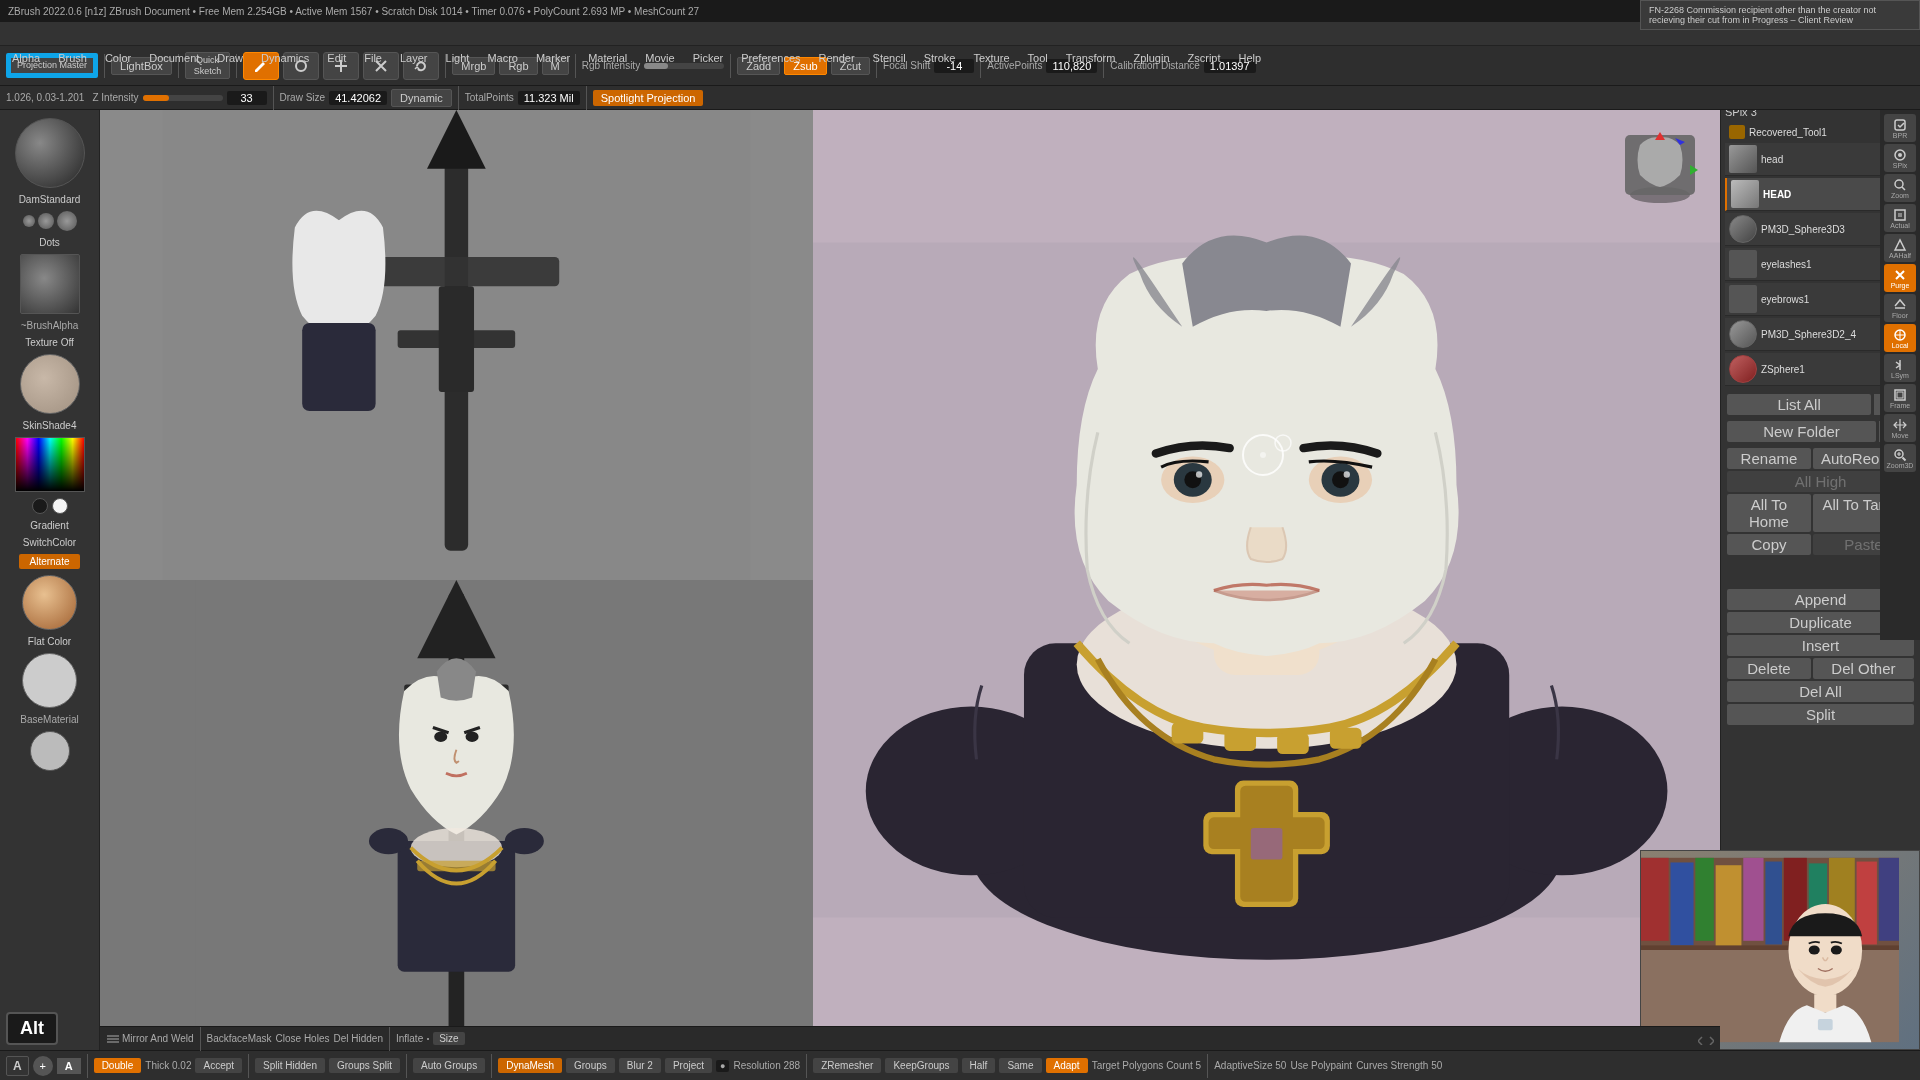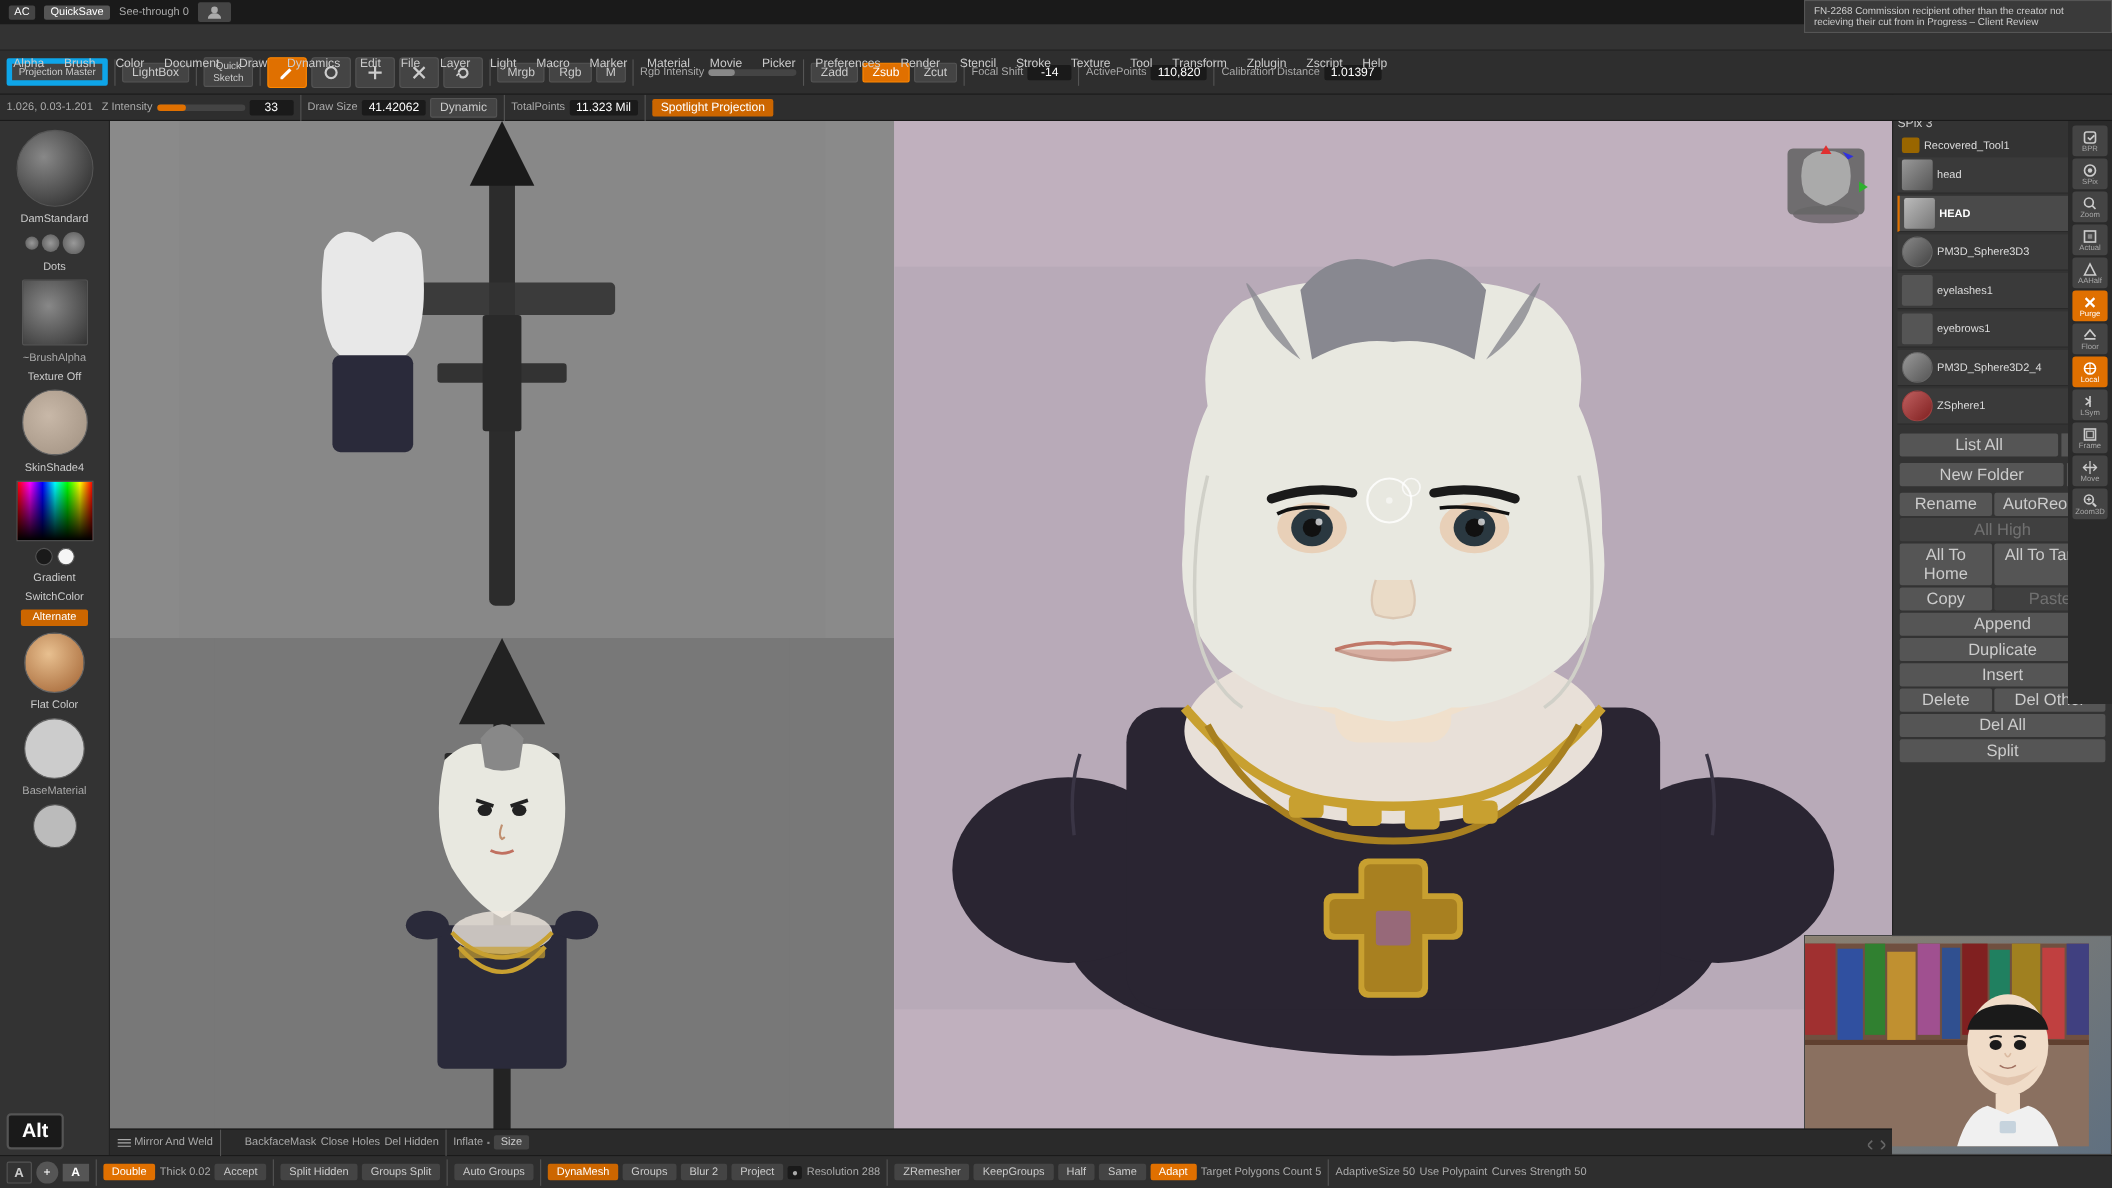--- a/index.html
+++ b/index.html
@@ -537,20 +537,21 @@
       border: 1px solid #555;
     }
     .tb-icon.active { background: #e07000; border-color: #ff8800; }
     .tb-icon svg { width: 16px; height: 16px; fill: #ccc; }
 
   </style>
 </head>
 <body>
 
 <div id="title-bar">
+  <span class="title-text">ZBrush 2022.0.6 [n1z]   ZBrush Document   • Free Mem 2.254GB • Active Mem 1567 • Scratch Disk 1014 • Timer 0.076 • PolyCount 2.693 MP • MeshCount 27</span>
   <div class="title-right">
     <span class="ac-btn">AC</span>
     <span class="quicksave-btn">QuickSave</span>
     <span style="font-size:10px;color:#aaa;">See-through 0</span>
     <div style="width:30px;height:18px;background:#444;border-radius:2px;display:flex;align-items:center;justify-content:center;">
       <svg width="14" height="14" viewBox="0 0 14 14" fill="#aaa">
           <circle cx="7" cy="5" r="3"></circle>
           <path d="M1 13c0-3.3 2.7-5 6-5s6 1.7 6 5"></path>
         </svg>
     </div>
@@ -988,21 +989,21 @@
   </div>
 
   <div style="display:grid;grid-template-columns:1fr 1fr;gap:2px;padding:2px;">
     <span class="rp-btn">Rename</span>
     <span class="rp-btn">AutoReorder</span>
     <span class="rp-btn" style="grid-column:span 2;opacity:0.4;">All High</span>
     <span class="rp-btn">All To Home</span>
     <span class="rp-btn">All To Target</span>
     <span class="rp-btn">Copy</span>
     <span class="rp-btn" style="opacity:0.4;">Paste</span>
-    <span class="rp-btn" style="grid-column:span 2;">Append</span>
+    <span class="rp-btn" style="grid-column:span 2;margin-top:32px;">Append</span>
     <span class="rp-btn" style="grid-column:span 2;">Duplicate</span>
     <span class="rp-btn" style="grid-column:span 2;">Insert</span>
     <span class="rp-btn">Delete</span>
     <span class="rp-btn">Del Other</span>
     <span class="rp-btn" style="grid-column:span 2;">Del All</span>
     <span class="rp-btn" style="grid-column:span 2;">Split</span>
   </div>
 </div>
 
 <div id="icon-strip">
@@ -1174,21 +1175,21 @@
 </div>
 
 <div style="position:absolute;bottom:30px;left:100px;right:200px;height:24px;background:#2a2a2a;display:flex;align-items:center;gap:4px;padding:0 6px;border-top:1px solid #1a1a1a;z-index:95;">
   <div style="display:flex;align-items:center;gap:2px;">
     <svg width="14" height="8" viewBox="0 0 14 8">
         <path d="M1 1h12M1 4h12M1 7h12" stroke="#aaa" stroke-width="1"></path>
       </svg>
     <span style="font-size:10px;color:#aaa;">Mirror And Weld</span>
   </div>
   <div class="toolbar-separator"></div>
-  <span style="font-size:10px;color:#aaa;margin-left:16px;">BackfaceMask</span>
+  <span style="font-size:10px;color:#aaa;">BackfaceMask</span>
   <span style="font-size:10px;color:#aaa;">Close Holes</span>
   <span style="font-size:10px;color:#aaa;">Del Hidden</span>
   <div class="toolbar-separator"></div>
   <span style="font-size:10px;color:#aaa;">Inflate</span>
   <div style="width:2px;height:2px;background:#888;"></div>
   <div style="background:#444;color:#ccc;padding:1px 6px;font-size:10px;border-radius:2px;">Size</div>
   <div style="flex:1;"></div>
   <svg width="16" height="12" viewBox="0 0 16 12">
       <path d="M0 0h16v12H0z" fill="none"></path>
       <path d="M12 4l4 4-4 4" stroke="#666" stroke-width="1.5" fill="none"></path>

